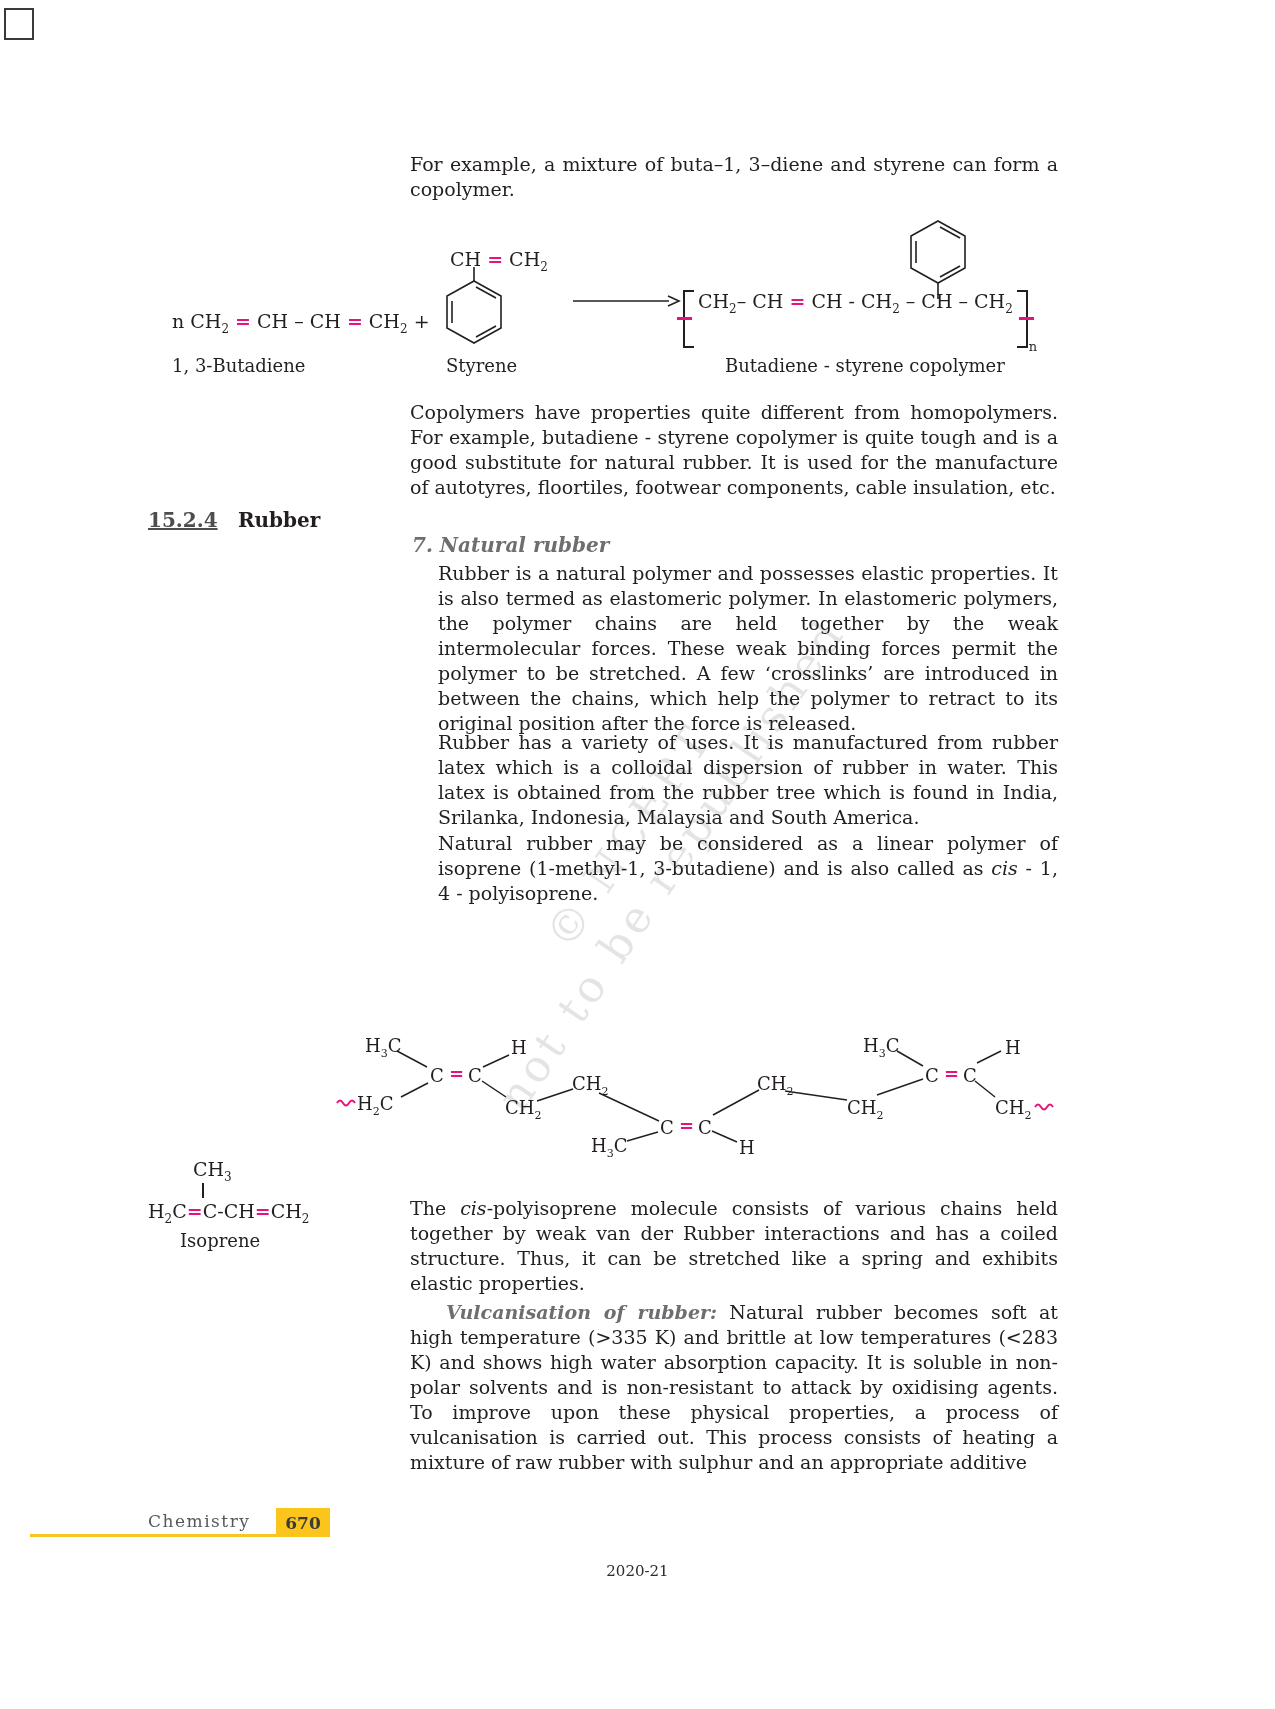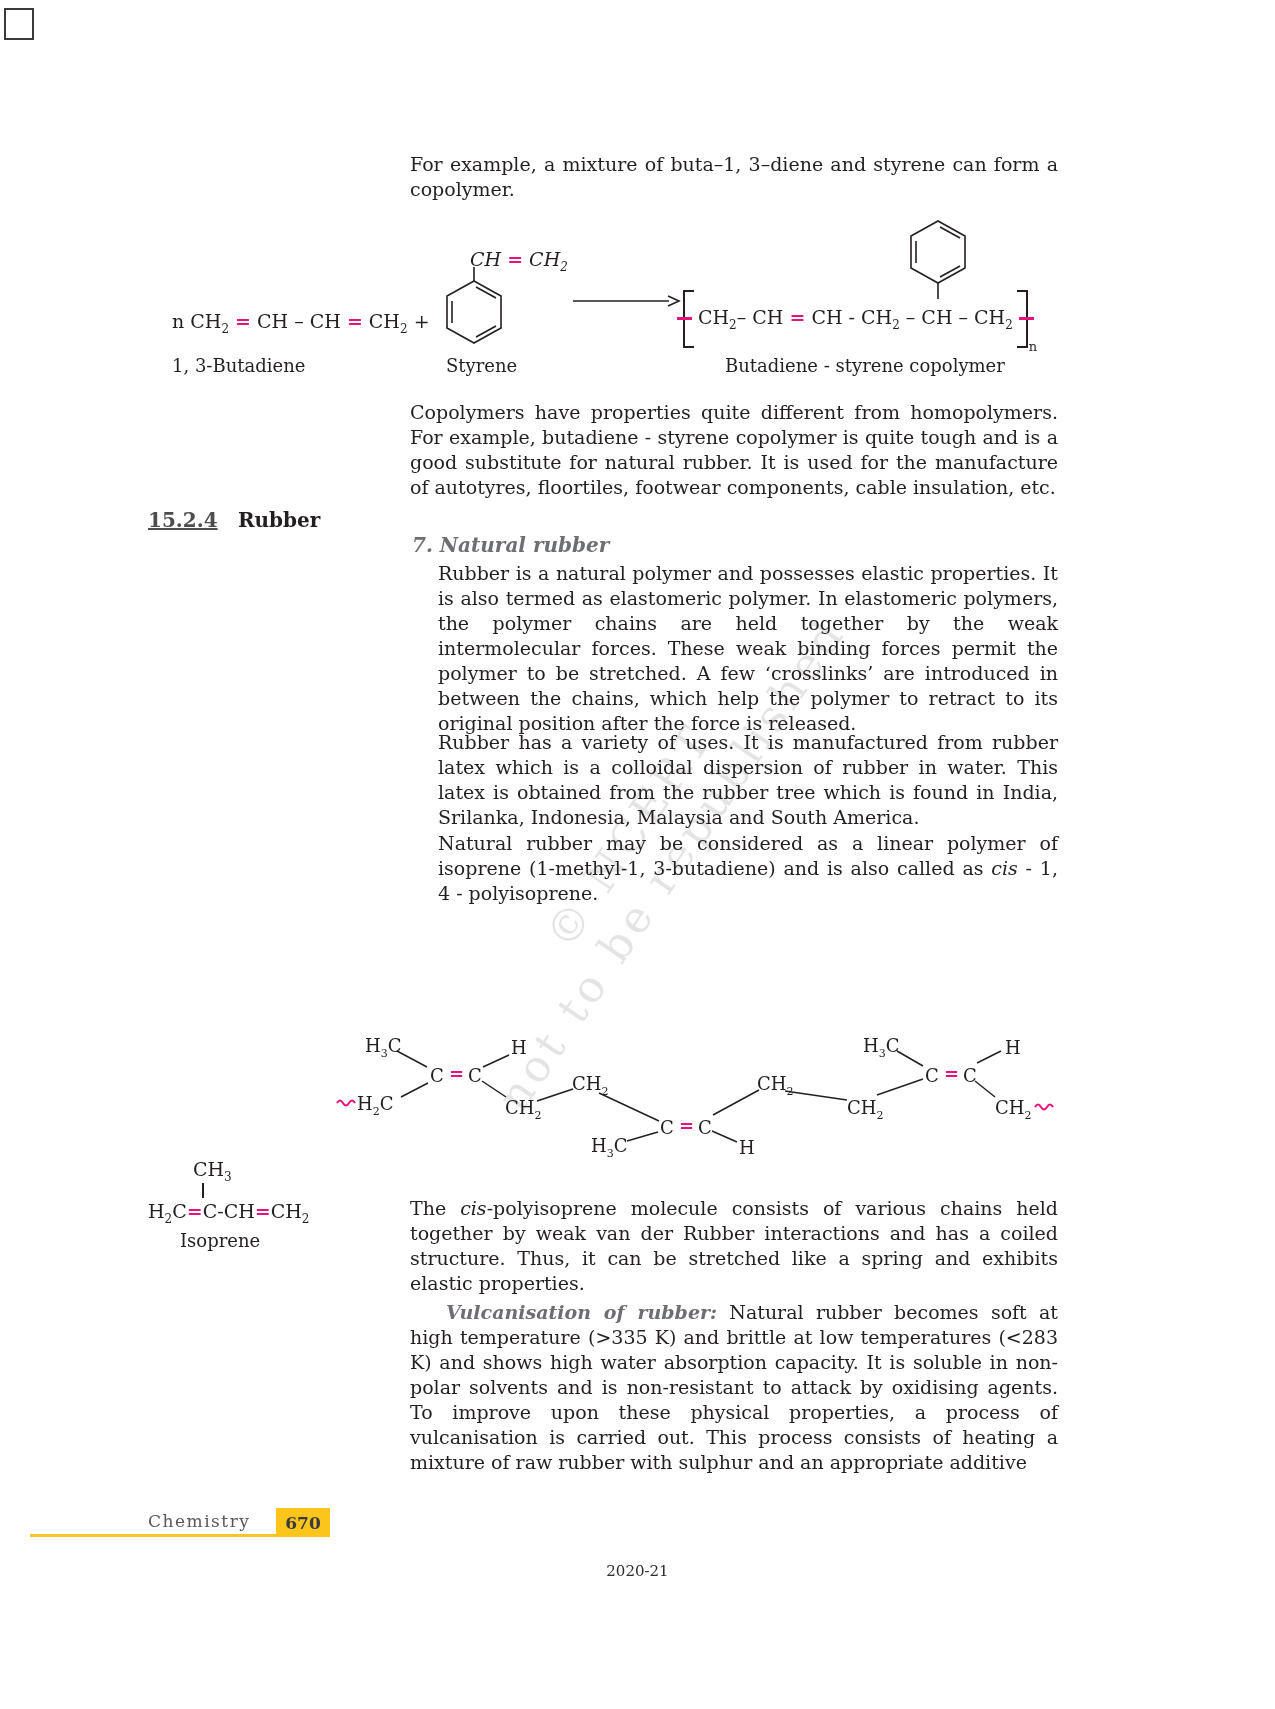--- a/index.html
+++ b/index.html
@@ -14,21 +14,21 @@
   .db{color:#e8127d;font-weight:bold;}
   .gray-head{color:#6d6e71;font-weight:bold;font-style:italic;}
   .ital{font-style:italic;}
   .sec-num{color:#4d4d4f;font-weight:bold;text-decoration:underline;}
   .sec-title{color:#231f20;font-weight:bold;}
   .caption{font-size:18px;color:#231f20;}
   .bondsvg line{stroke:#231f20;stroke-width:1.5;}
   .bondsvg path.sq{stroke:#e8127d;stroke-width:2;fill:none;}
   .ringsvg path,.ringsvg polygon,.ringsvg line{stroke:#231f20;stroke-width:1.6;fill:none;}
   .arrow line,.arrow path{stroke:#231f20;stroke-width:1.6;fill:none;}
-  .prod{display:flex;align-items:center;}
+  .prod{display:flex;}
   .brk{width:9px;height:54px;border:2px solid #231f20;position:relative;flex:0 0 auto;}
   .brk.l{border-right:none;margin-right:4px;}
   .brk.r{border-left:none;margin-left:4px;}
   .brk::after{content:"";position:absolute;top:25px;width:15px;height:3px;background:#e8127d;}
   .brk.l::after{left:-8px;}
   .brk.r::after{right:-8px;}
   .nsub{font-size:13px;align-self:flex-end;margin-bottom:-6px;margin-left:1px;}
   .label{position:absolute;font-size:18px;color:#231f20;white-space:nowrap;}
   .watermark{position:absolute;left:290px;top:540px;width:720px;height:620px;
              display:flex;flex-direction:column;align-items:center;justify-content:center;
@@ -53,21 +53,21 @@
 </div>
 
 <div class="content">
 
   <div class="corner"></div>
 
   <div class="para" style="left:410px;top:152px;width:648px;">For example, a mixture of  buta–1, 3–diene and styrene can form a copolymer.</div>
 
   <div class="abs" style="left:150px;top:215px;width:960px;height:175px;">
 
-    <span class="fml abs" style="left:320px;top:33px;font-style:italic;">CH <span class="db">=</span> CH<sub>2</sub></span>
+    <span class="fml abs" style="left:300px;top:33px;">CH <span class="db">=</span> CH<sub>2</sub></span>
 
     <svg class="ringsvg abs" style="left:289px;top:52px;" width="70" height="82">
       <line x1="35" y1="0" x2="35" y2="14"></line>
       <polygon points="35,14 62,29 62,61 35,76 8,61 8,29"></polygon>
       <line x1="37" y1="20" x2="57" y2="31"></line>
       <line x1="57" y1="59" x2="37" y2="70"></line>
       <line x1="13" y1="34" x2="13" y2="56"></line>
     </svg>
 
     <span class="fml abs" style="left:22px;top:95px;">n CH<sub>2</sub> <span class="db">=</span> CH – CH <span class="db">=</span> CH<sub>2</sub> +</span>

